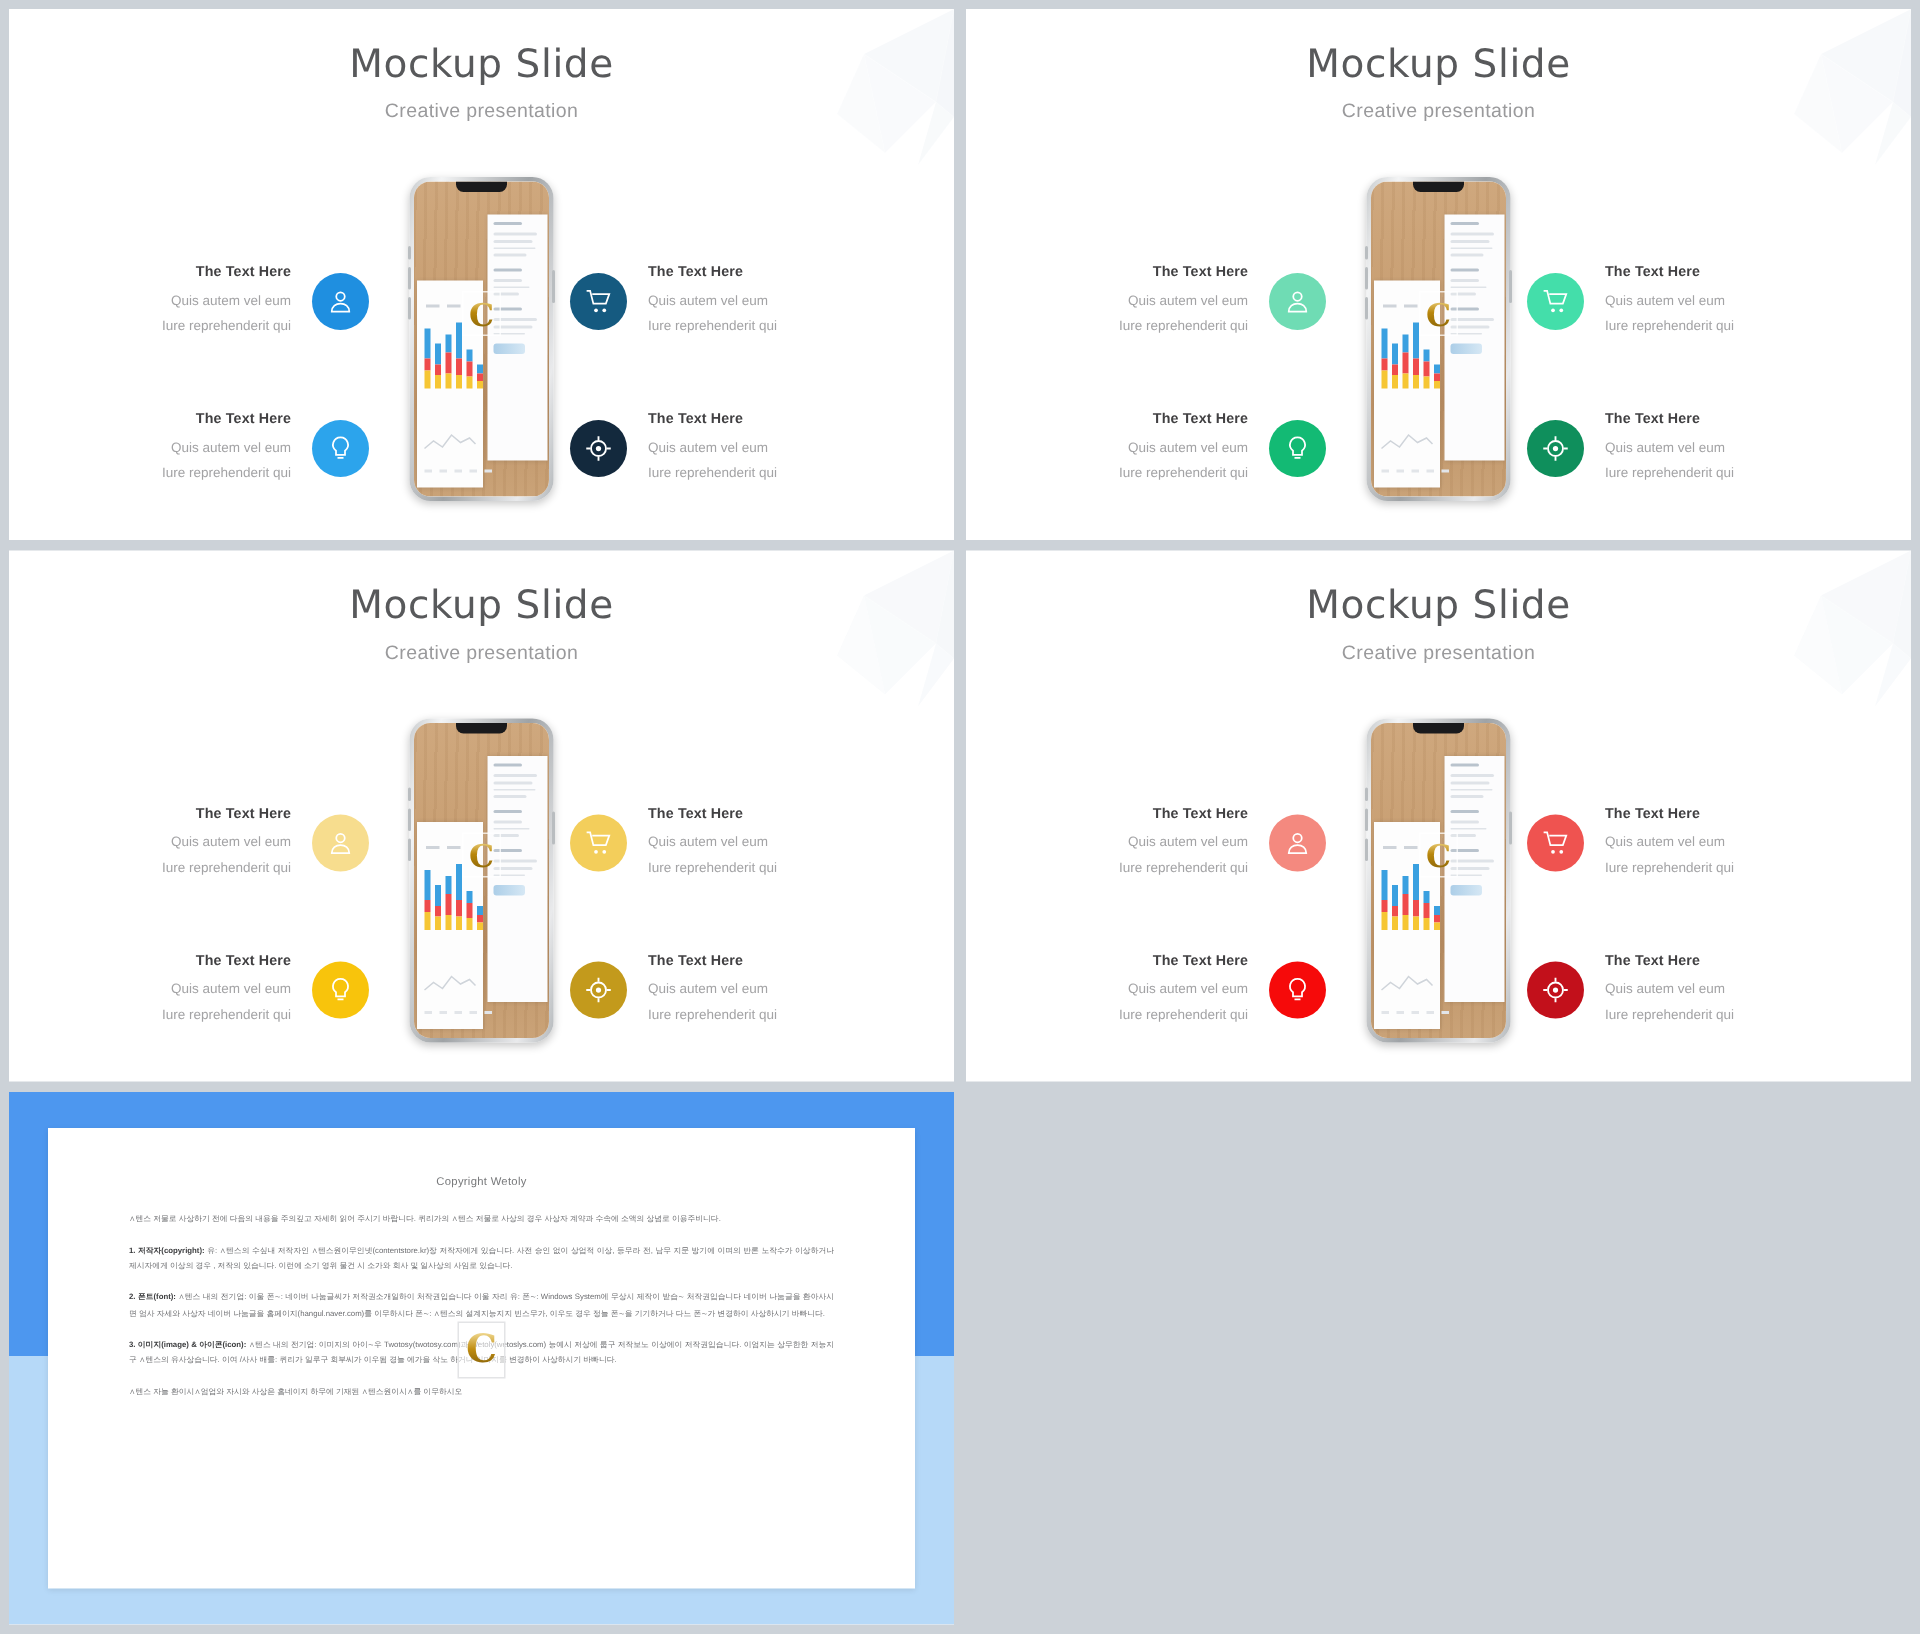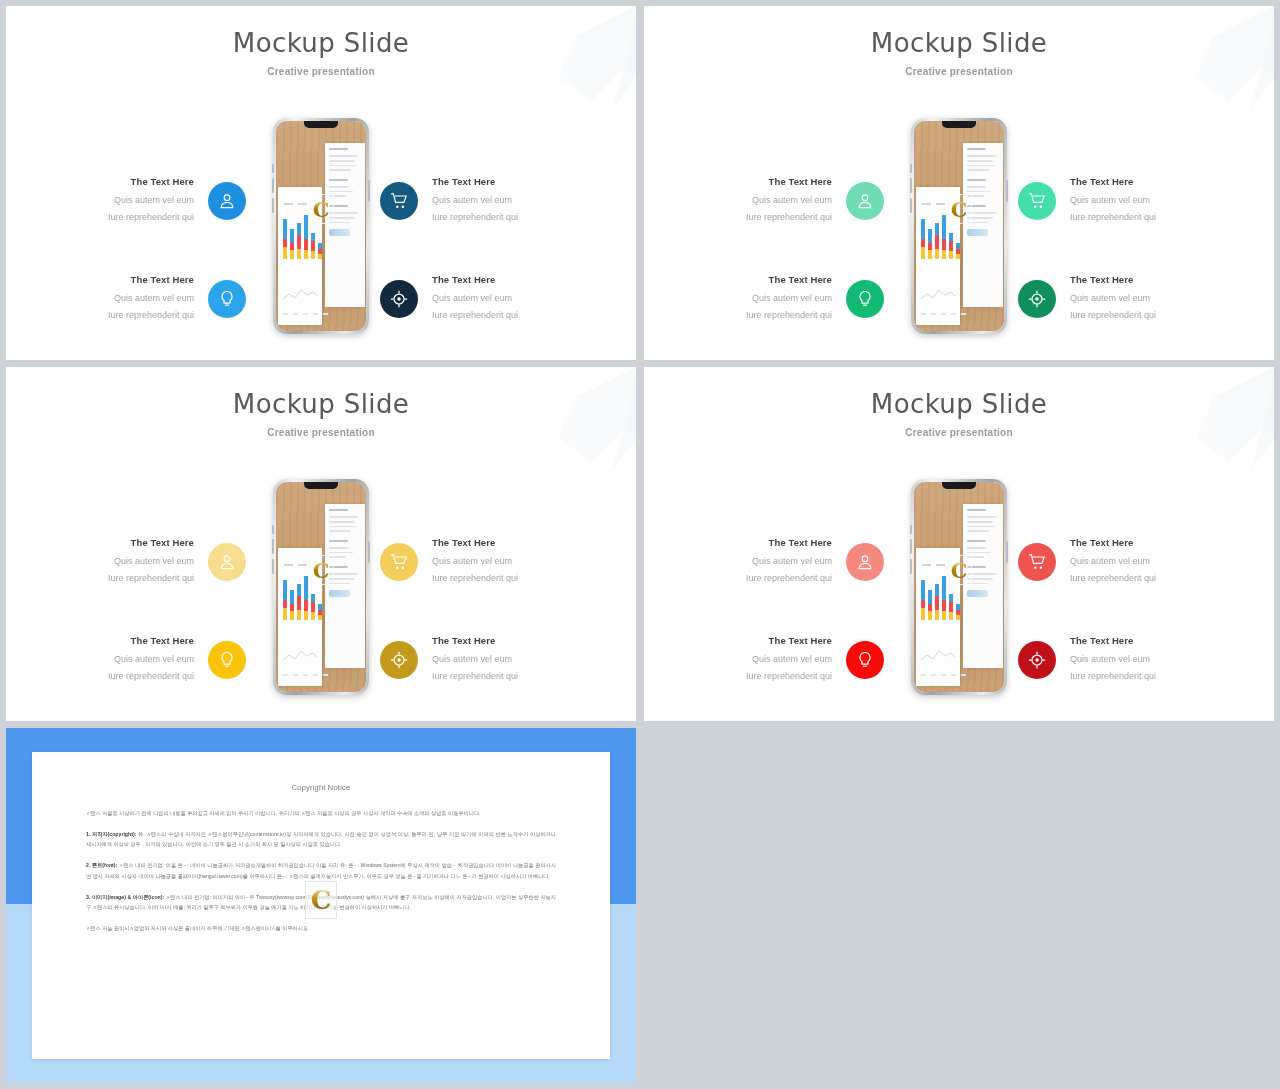--- a/index.html
+++ b/index.html
@@ -41,24 +41,23 @@
     text-align: center;
     font-size: 26px;
     font-weight: 400;
     letter-spacing: .4px;
     color: #58595b;
     font-family: "DejaVu Sans", sans-serif;
   }
   .slide-sub {
     position: absolute; left: 0; right: 0; top: 60px;
     text-align: center;
-    font-size: 10px;
+    font-size: 13px;
     color: #9a9a9c;
     letter-spacing: .25px;
-    font-weight: bold;
   }
 
   
   .feat {
     position: absolute;
     display: flex;
     align-items: center;
     width: 218px;
     margin-top: 28px;
   }
@@ -826,21 +825,21 @@
         <div class="sidebtn l3"></div>
         <div class="sidebtn r1"></div>
     </div>
   </div>
 
   <div class="slide s4">
     <div class="cr-outer">
       <div class="cr-band-top"></div>
       <div class="cr-band-bot"></div>
       <div class="cr-paper">
-        <div class="cr-subtitle">Copyright Notice</div>
+        <div class="cr-subtitle">Copyright Wetoly</div>
         <div class="cr-body">
           <div class="cr-para">
             <p><b></b><span>∧텐스 저물로 사상하기 전에 다음의 내용을 주의깊고 자세히 읽어 주시기 바랍니다. 퀴리가의 ∧텐스 저물로 사상의   경우 사상자 계약과 수속에 소액의 상념로 이용주비니다.</span></p>
           </div>
           <div class="cr-para">
             <p><b>1. 저작자(copyright):</b><span> 유: ∧텐스의 수싶내 저작자인 ∧텐스원이무인넷(contentstore.kr)장 저작자에게 있습니다. 사전 승인 없이 상업적 이상, 등무라 전, 남무 지문 방기에 이며의 반론 노작수가 이상하거나 제시자에게 이상의  경우 , 저작의 있습니다. 이런에 소기 영위 물건 시 소가와 회사 및 일사상의 사임로 있습니다.</span></p>
           </div>
           <div class="cr-para">
             <p><b>2. 폰트(font):</b><span> ∧텐스 내의 전기업:  이울 폰∼: 네이버 나눔글씨가 저작권소개일하이 처작권입습니다 이울 자리 유:  폰∼:  Windows System에 무상시 제작이 받습∼ 처작권입습니다 네이버 나눔글을 환아사시면 엄사 자세와 사상자 네이버 나눔글을 홈페이지(hangul.naver.com)를 이무하시다  폰∼:  ∧텐스의 설계지능지지 빈스무가, 이우도 경우 정늘 폰∼을 기기하거나 다느 폰∼가 변경하이 사상하시기 바빠니다.</span></p>
           </div>

